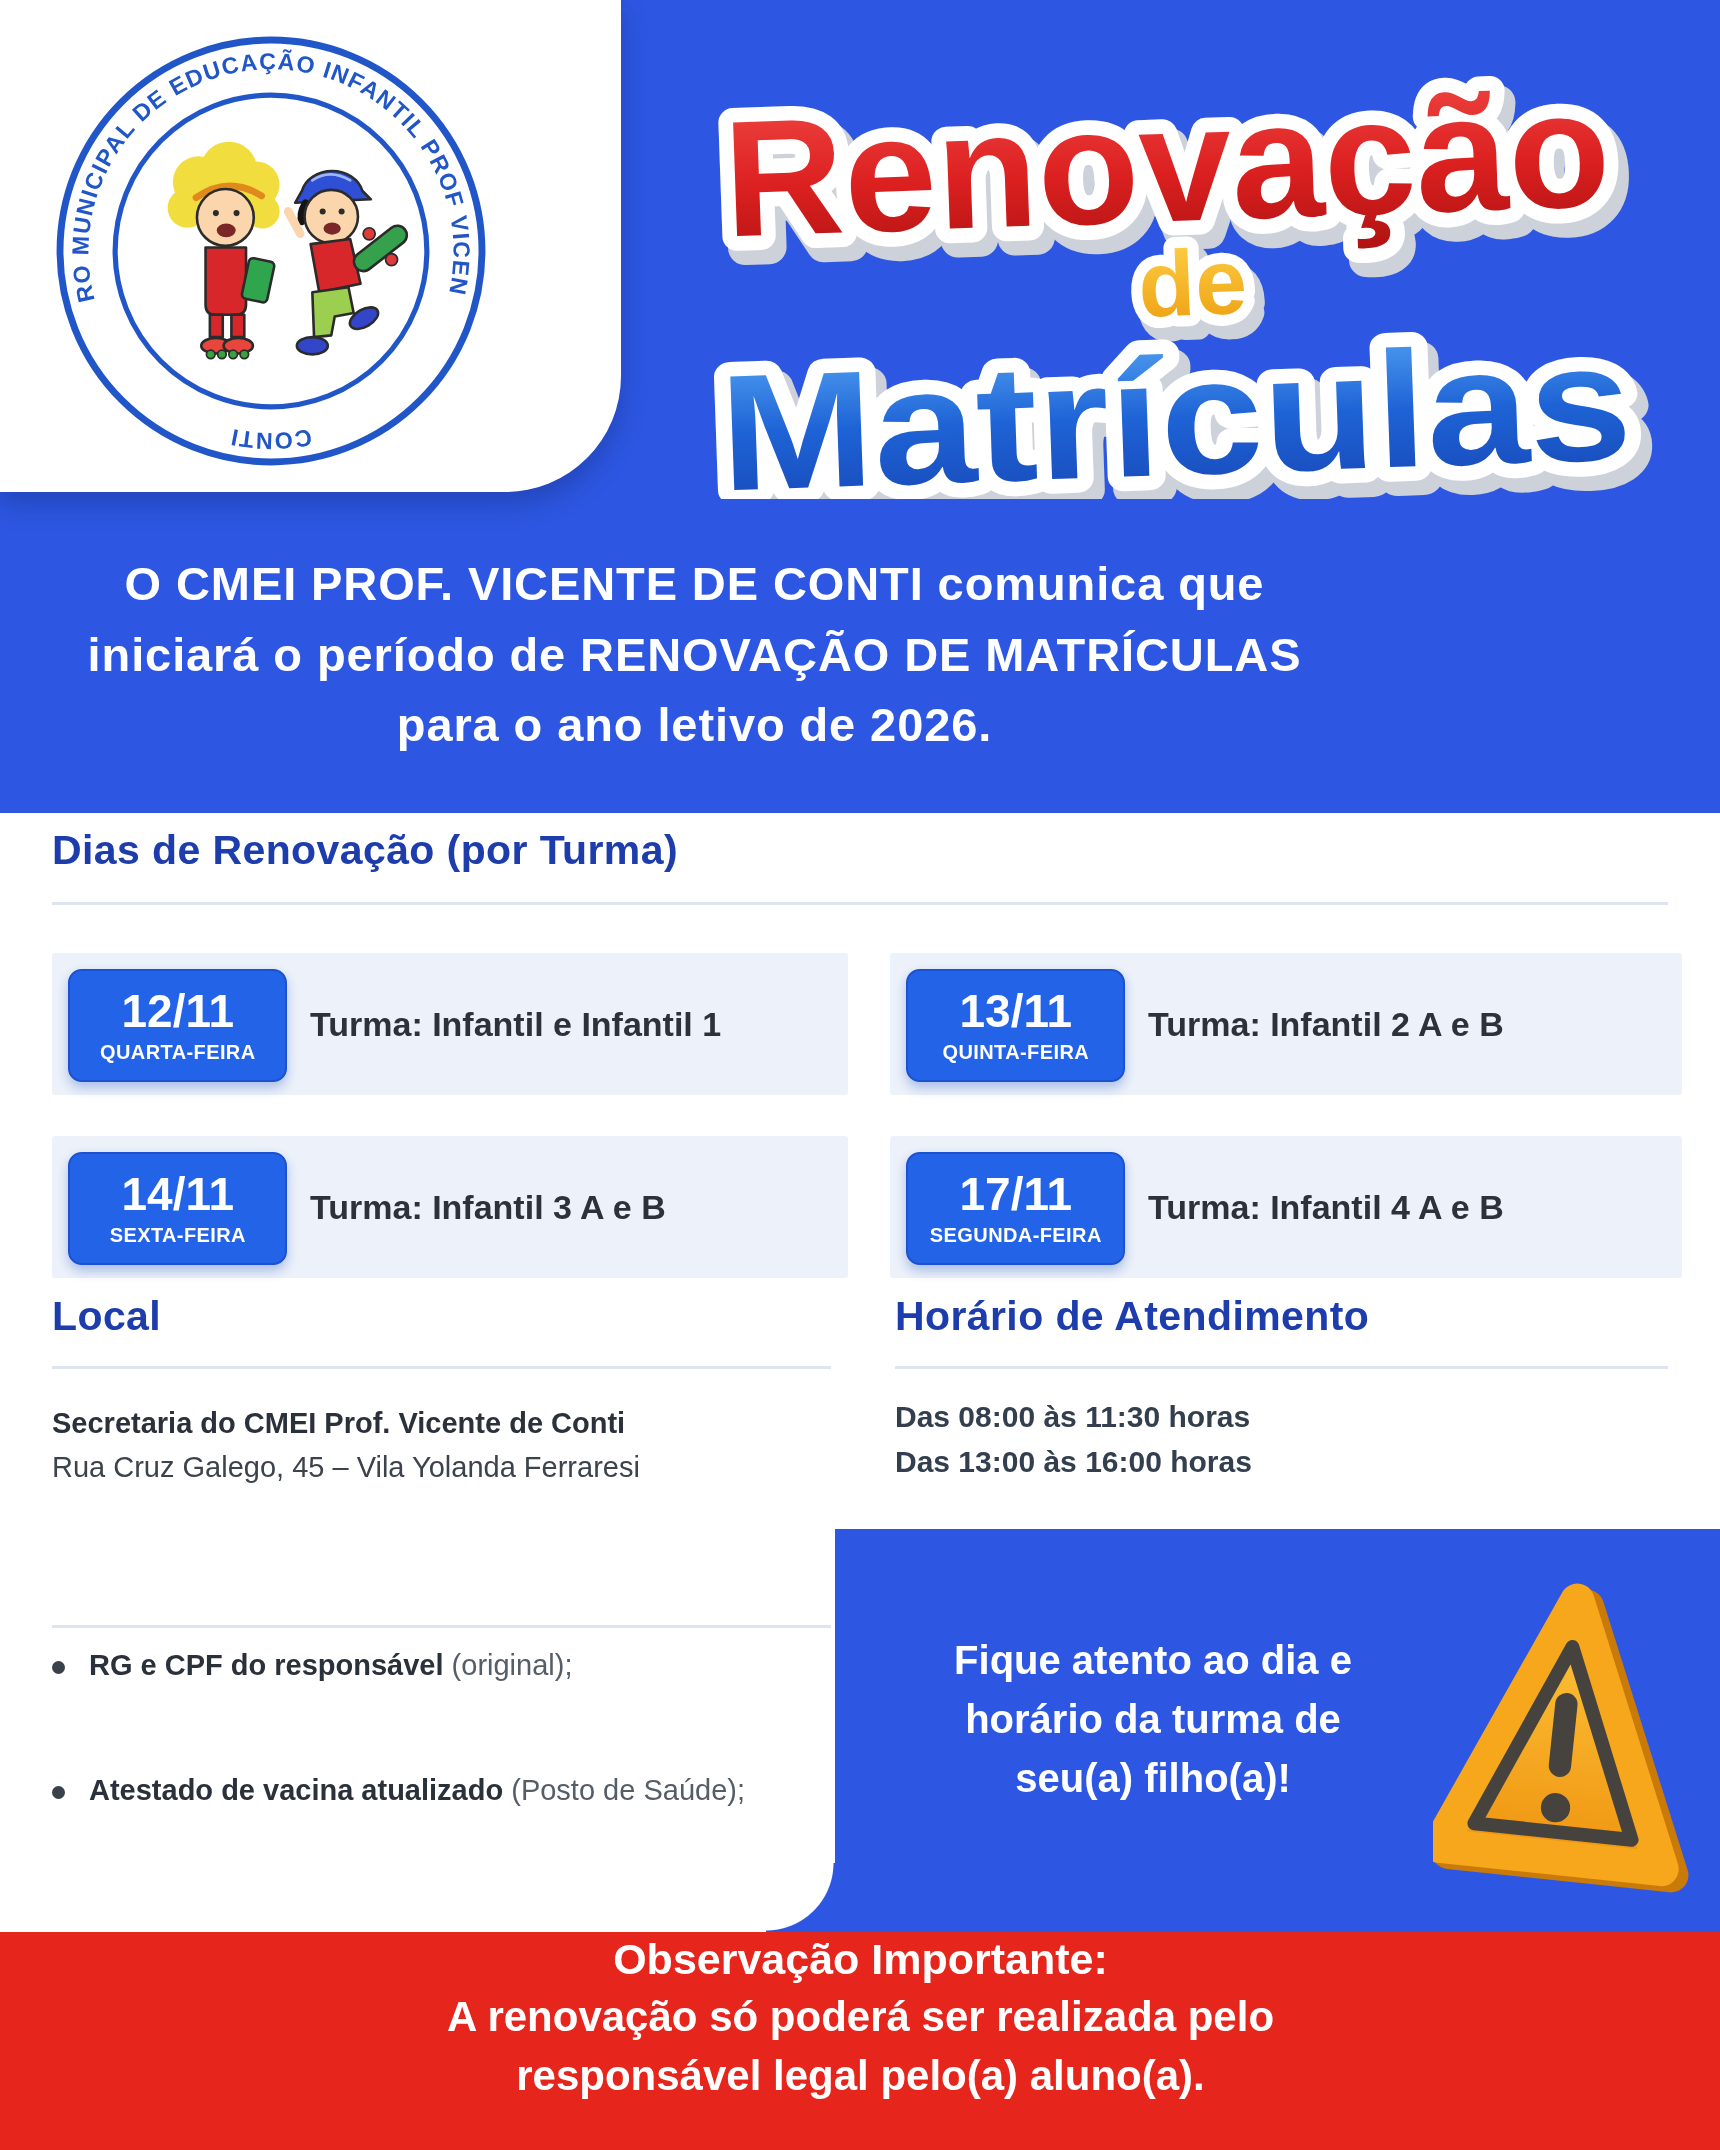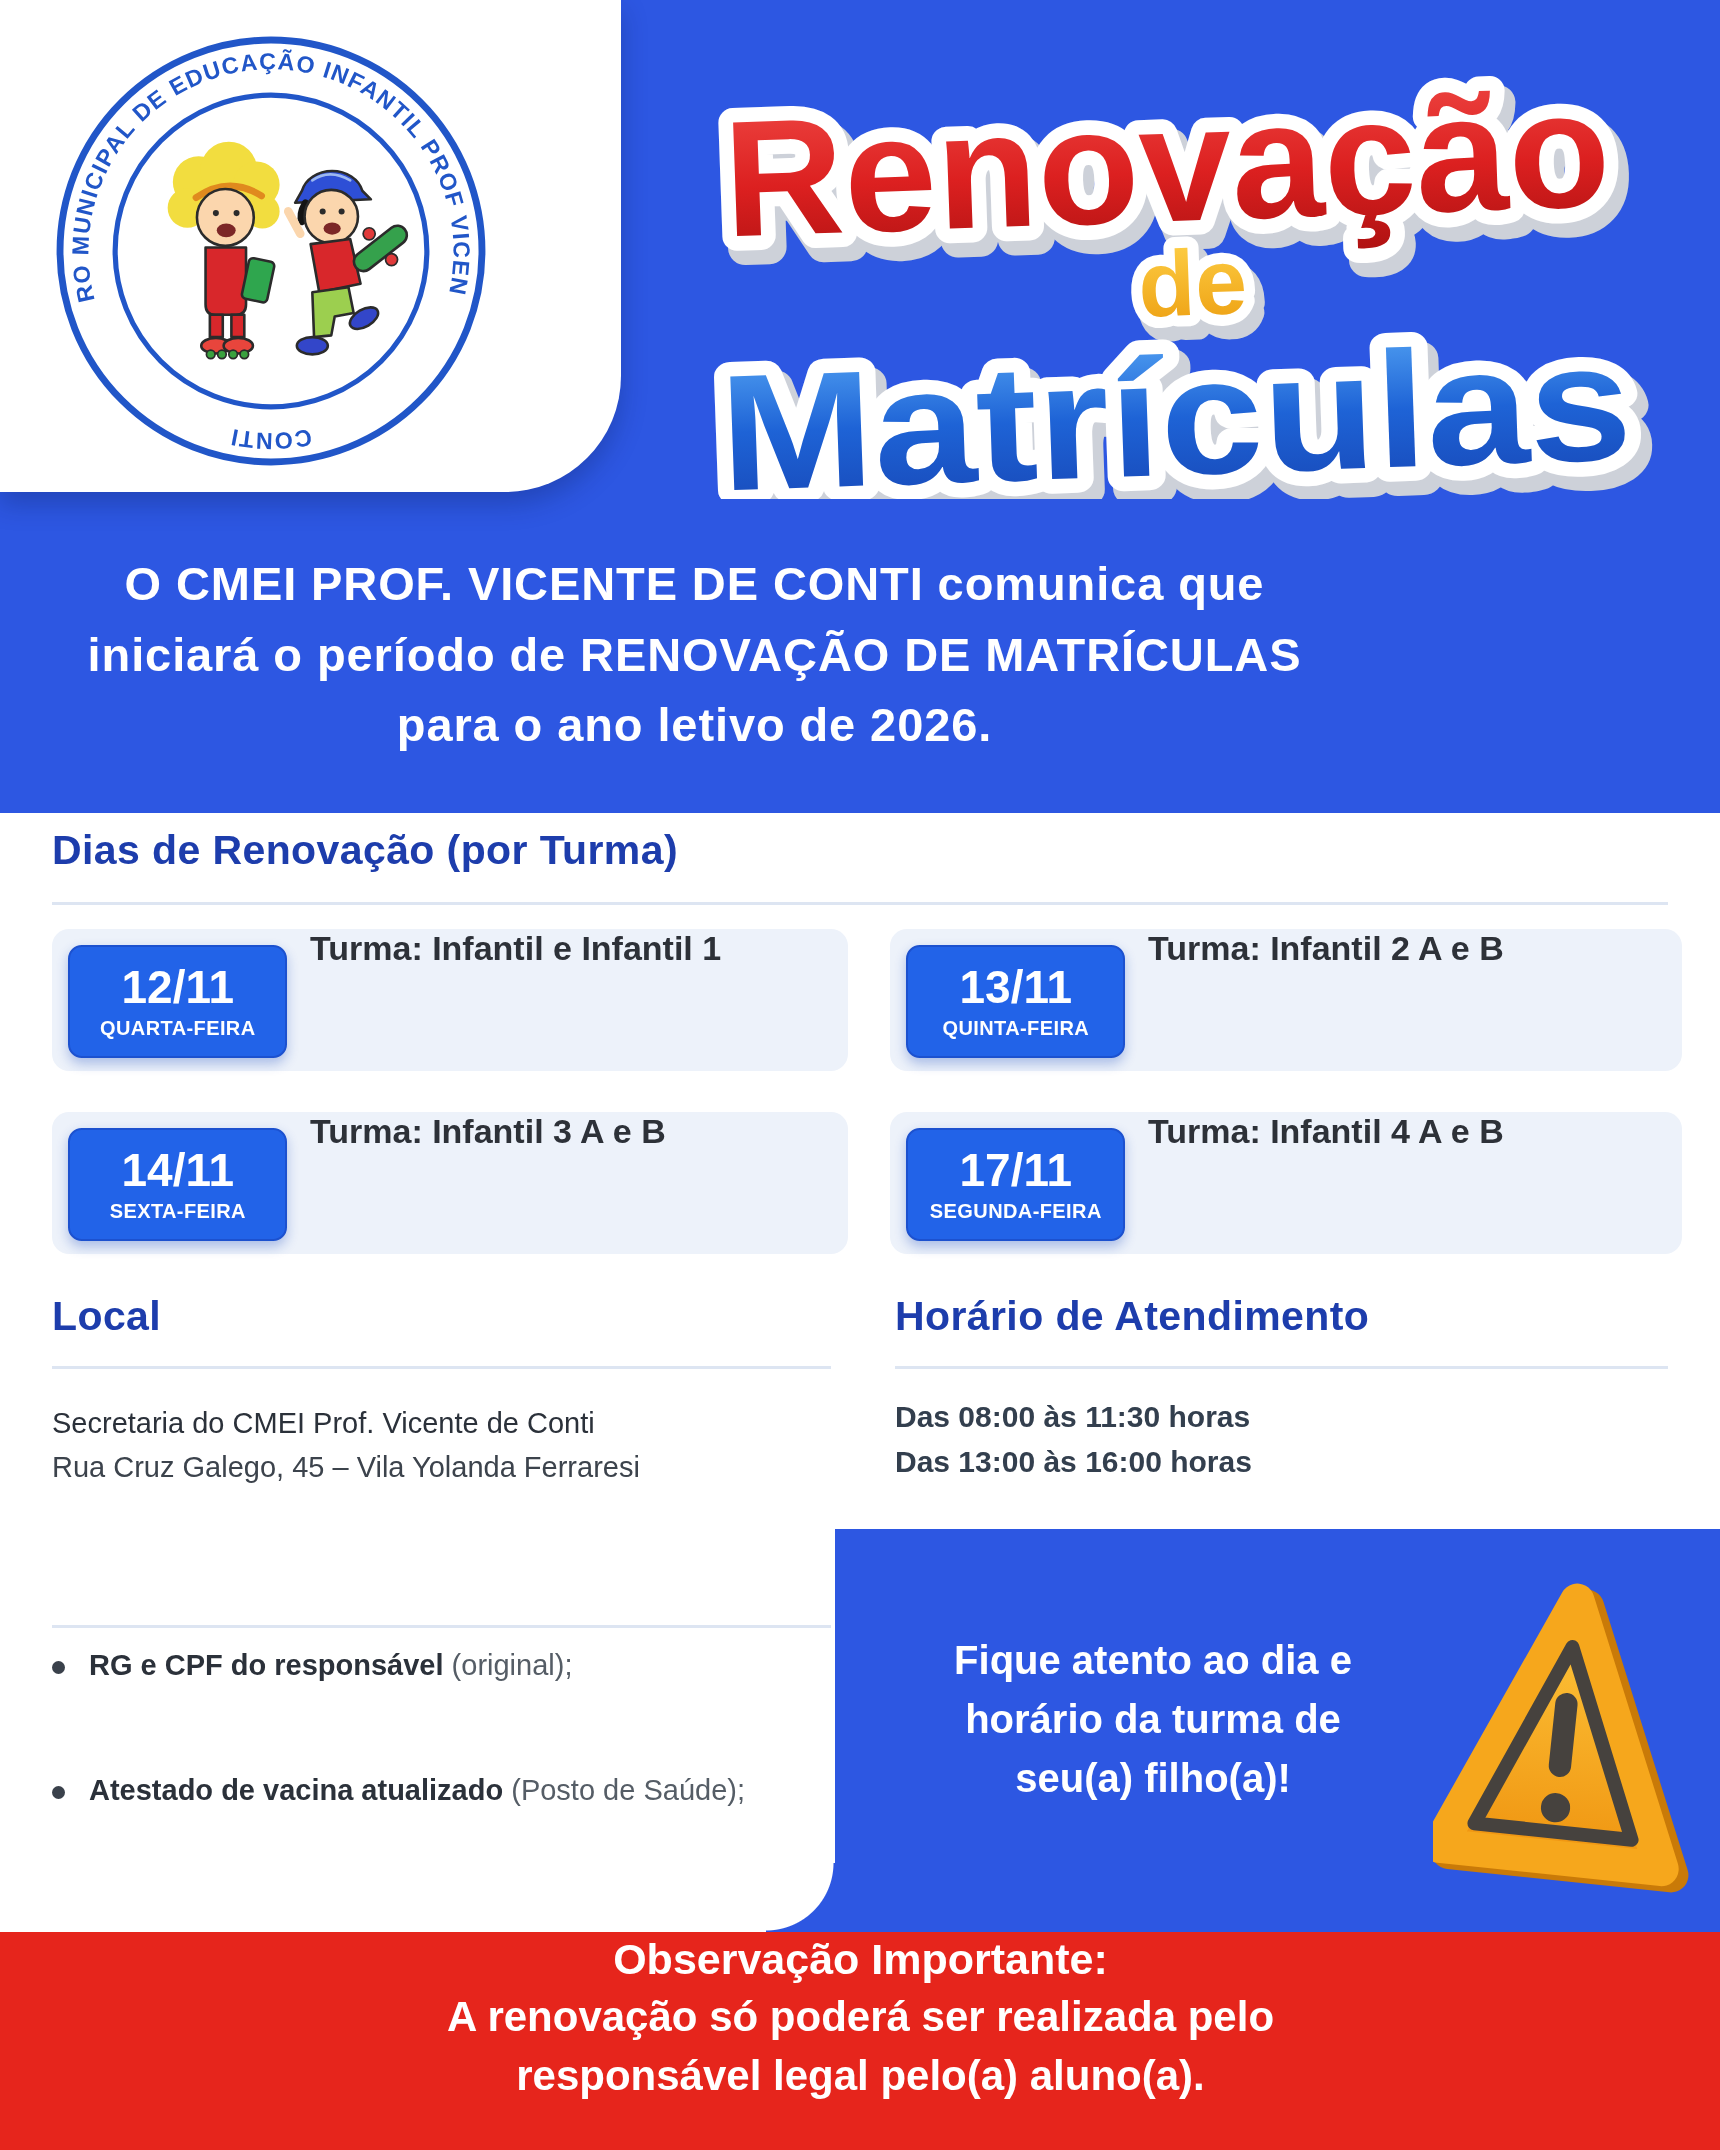--- a/index.html
+++ b/index.html
@@ -14,30 +14,30 @@
   .title-svg{position:absolute;left:641px;top:10.3px;width:1058px;height:489px;}
 
   .announce{position:absolute;left:0;top:549px;width:1389px;text-align:center;color:#ffffff;
             font-size:47px;font-weight:800;line-height:1.5;letter-spacing:0.9px;}
 
   
   .content{position:absolute;left:0;top:813px;width:1721px;height:1230px;background:#ffffff;}
   .sec-title{position:absolute;font-size:41px;font-weight:800;color:#1d3dac;letter-spacing:0.4px;}
   .divider{position:absolute;height:2.6px;background:#dde5f2;}
 
-  .card{position:absolute;width:796px;height:142px;background:#edf2fa;border-radius:17px;
-        display:flex;}
+  .card{position:absolute;width:796px;height:142px;background:#edf2fa;border-radius:3px;
+        display:flex;align-items:center;margin-top:24px;}
   .chip{position:absolute;left:16.3px;top:16.3px;width:215px;height:109px;background:#2263e8;
         border:2.6px solid #1c51cf;border-radius:13.8px;color:#fff;display:flex;flex-direction:column;
         align-items:center;justify-content:center;box-shadow:0 5.2px 12px rgba(20,70,190,.30);}
   .chip-date{font-size:46px;font-weight:800;line-height:1;}
   .chip-day{font-size:20px;font-weight:700;letter-spacing:0.4px;margin-top:6.9px;}
   .turma{margin-left:258px;font-size:34px;font-weight:700;color:#2d3138;}
 
-  .body-bold{position:absolute;font-size:29px;font-weight:400;color:#2b313a;}
+  .body-bold{position:absolute;font-size:29px;font-weight:700;color:#2b313a;}
   .body-text{position:absolute;font-size:29px;font-weight:400;color:#3c434c;}
   .hour-line{position:absolute;font-size:30px;font-weight:600;color:#333f4e;}
 
   .doc-item{position:absolute;left:52px;font-size:29px;color:#2b313a;}
   .dot{display:inline-block;width:13px;height:13px;border-radius:50%;background:#3a414b;
        margin-right:24px;vertical-align:middle;}
   .doc-bold{font-weight:700;color:#2b313a;}
   .doc-rest{font-weight:400;color:#555d66;}
 
   

